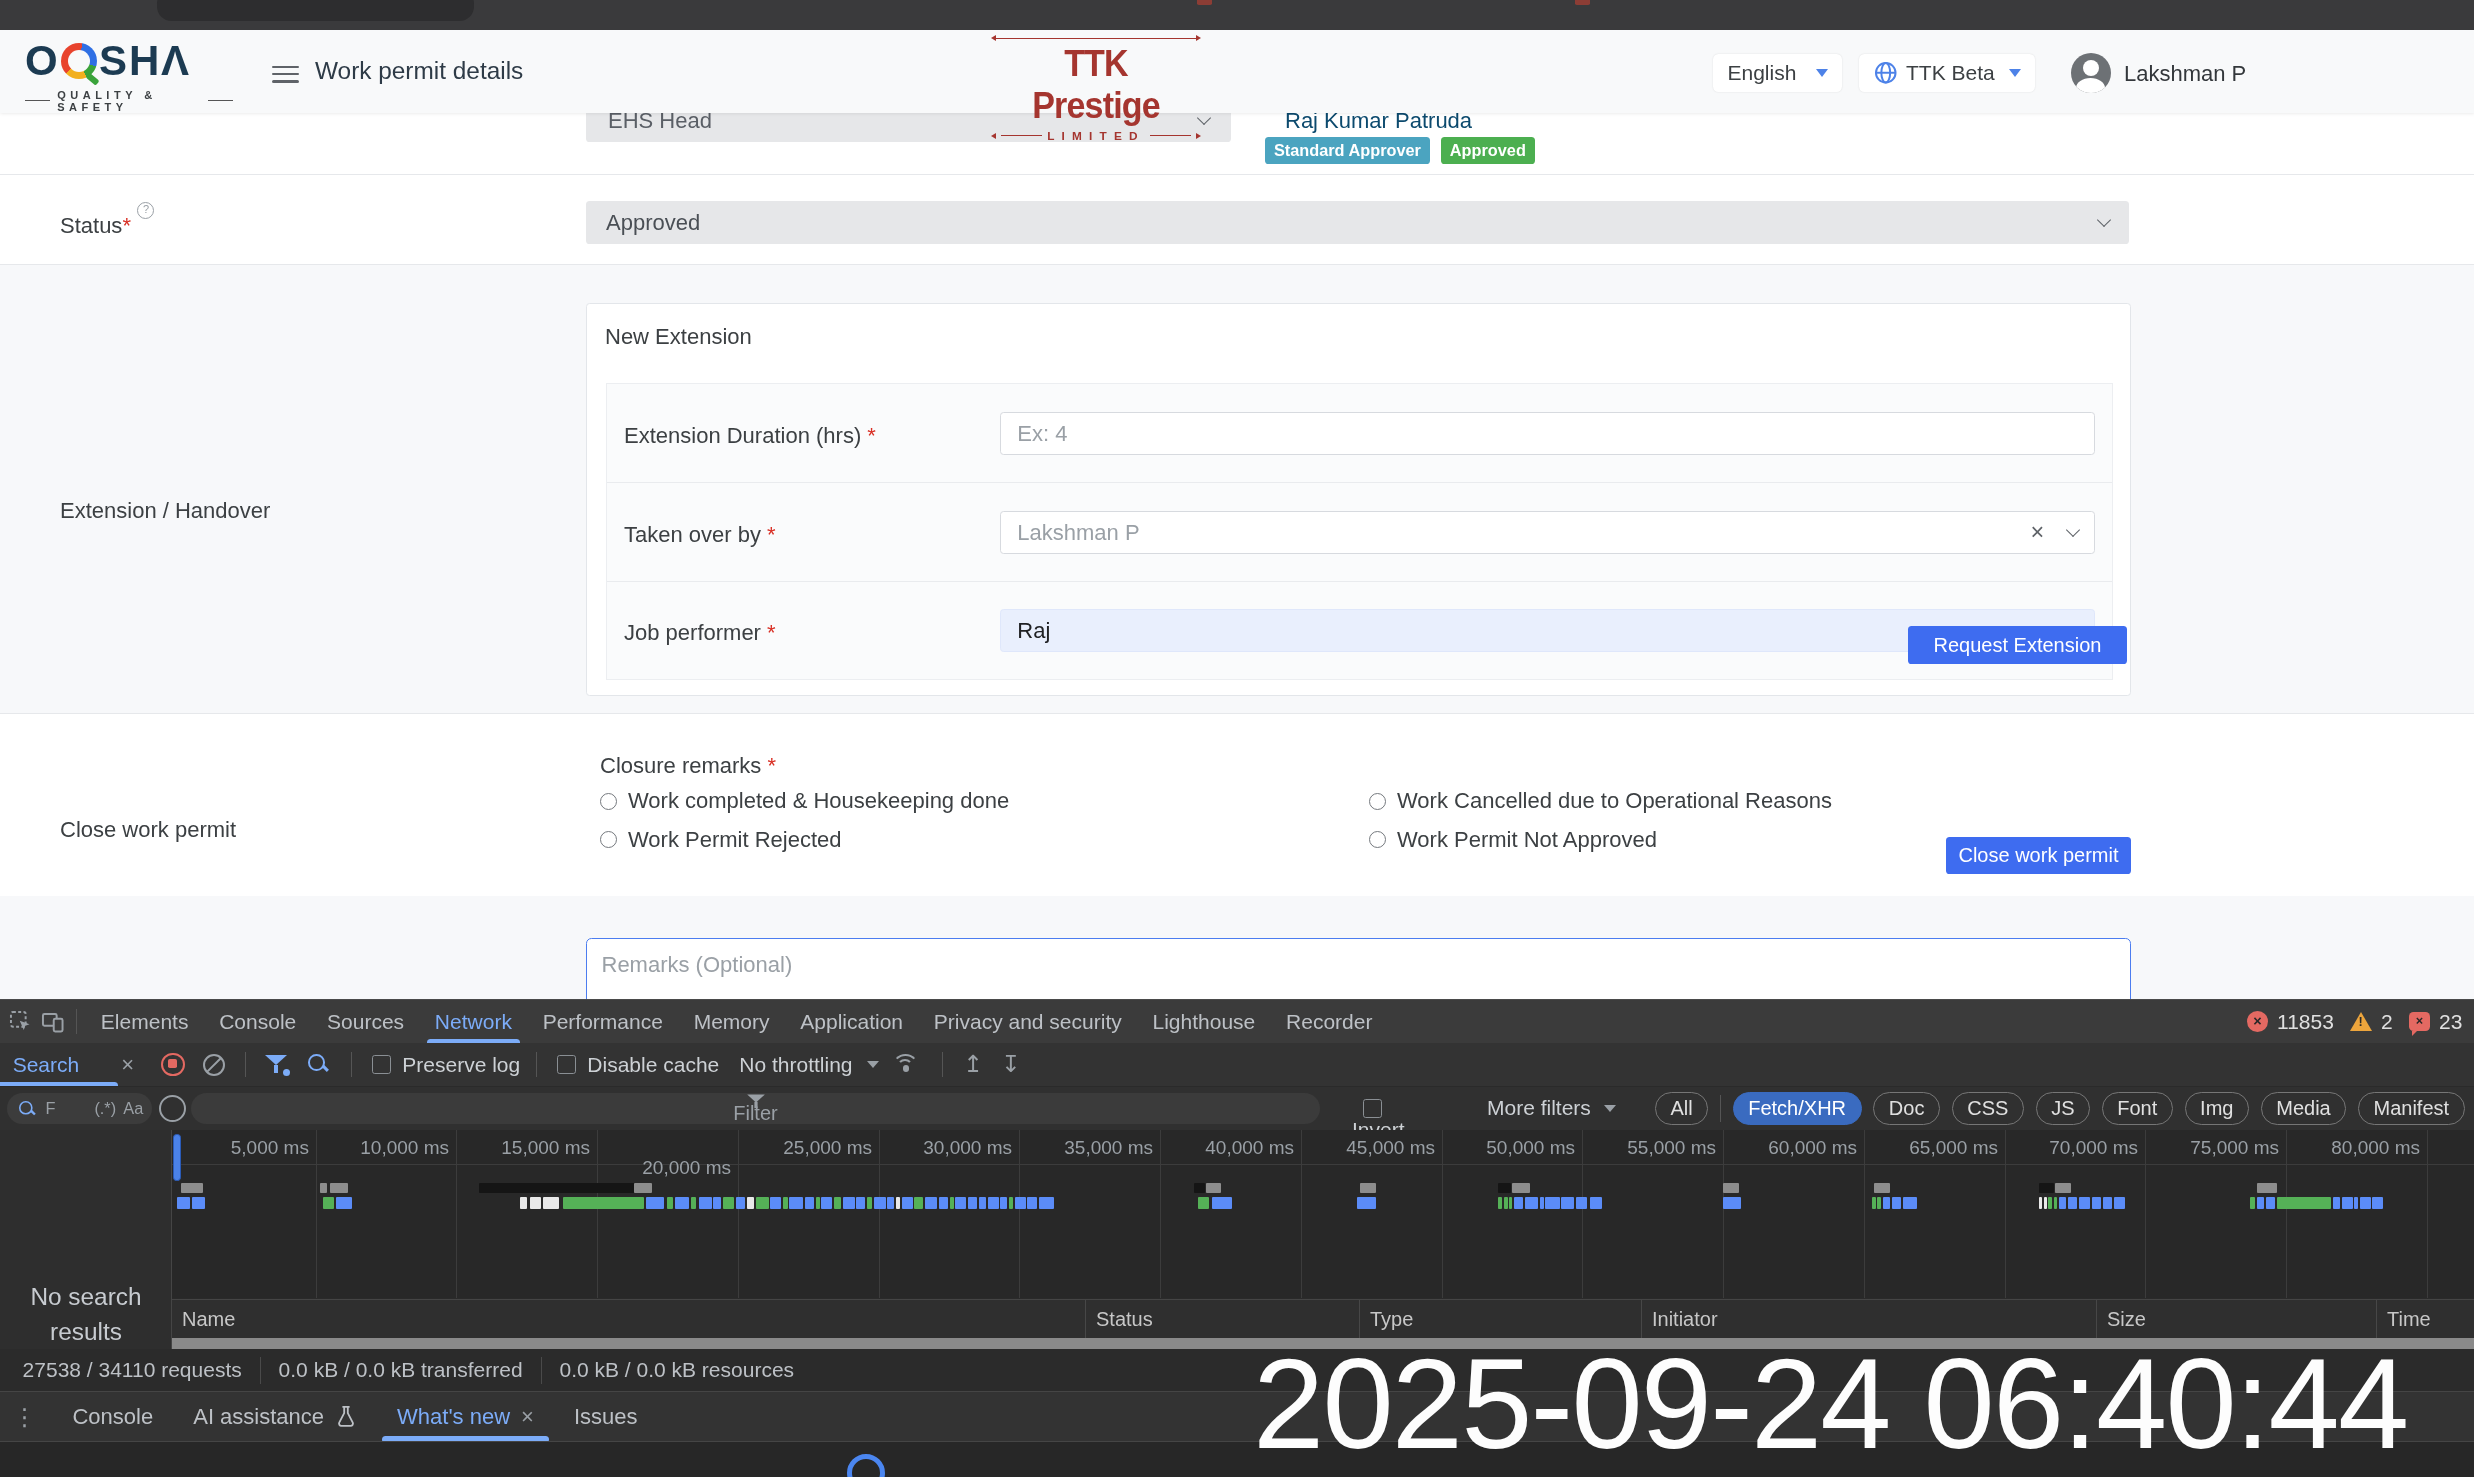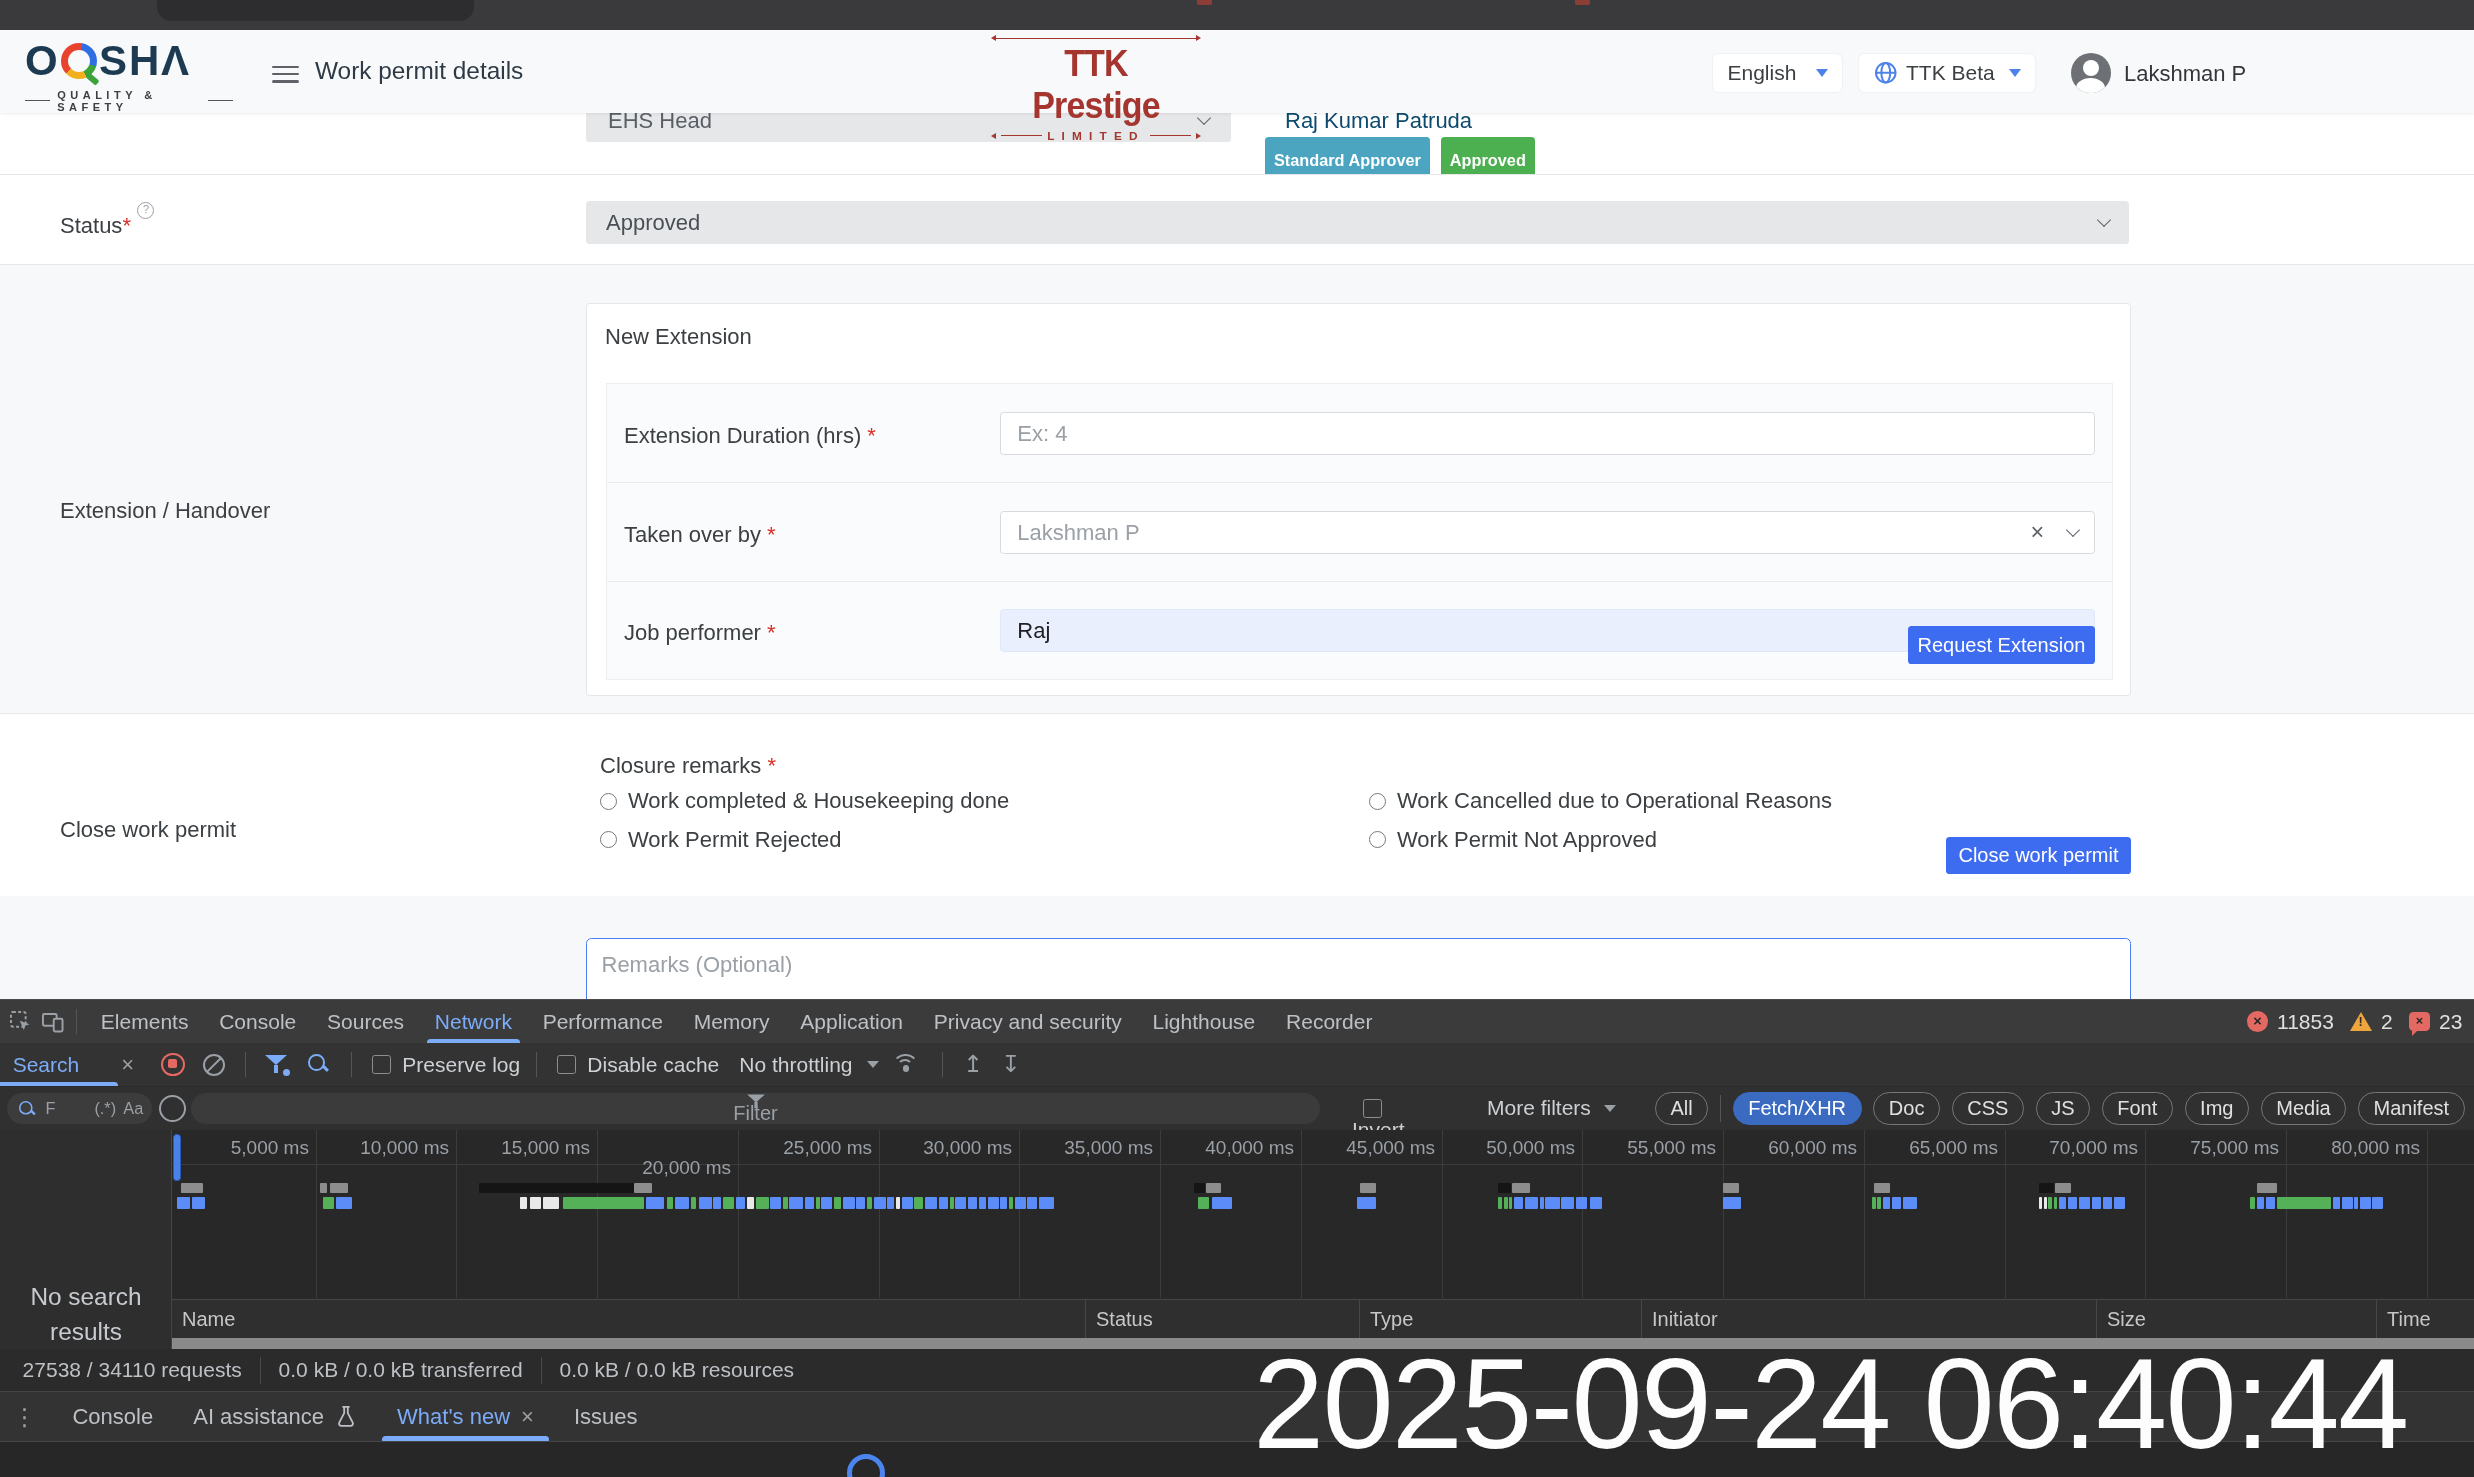--- a/index.html
+++ b/index.html
@@ -43,21 +43,21 @@
   #avatar .body { position:absolute; left:5.4px; top:25px; width:29px; height:20px; border-radius:50% 50% 0 0; background:#fff; }
   #user-name { left:2124px; top:31px; font-size:22px; color:#33373b; }
 
   
   .band { left:0; width:2475px; }
   #band-top { top:83px; height:61px; background:#fff; overflow:hidden; }
   .cut-select { top:-13.6px; height:43px; background:#e6e7e9; border-radius:3.6px; color:#5a5f66; font-size:22px; display:flex; align-items:center; padding:0 22px; }
   #cut-right { background:#fff; color:#0c4a6e; }
   .chev { width:10px; height:10px; border-right:1.8px solid #5f6368; border-bottom:1.8px solid #5f6368; transform:rotate(45deg); }
   #badges-row { left:1265px; top:24.4px; display:flex; gap:11px; }
-  .badge { color:#fff; font-size:16.3px; font-weight:bold; border-radius:3.6px; padding:14px 9px; }
+  .badge { color:#fff; font-size:16.3px; font-weight:bold; border-radius:3.6px; padding:4px 9px; }
 
   #band-status { top:144px; height:90px; background:#fff; border-top:0.9px solid #e6e8eb; }
   .sec-label { font-size:22px; color:#3c4043; }
   .req { color:#d93025; }
   #status-label-wrap { left:60px; top:38px; }
   #status-q { position:absolute; right:-23.5px; top:-11px; width:17px; height:17px; border:1.8px solid #9aa0a6; border-radius:50%; color:#9aa0a6; font-size:11px; text-align:center; line-height:13.6px; }
   #status-select { left:586px; top:26px; width:1543px; height:43px; background:#e6e7e9; border-radius:3.6px; display:flex; align-items:center; justify-content:space-between; padding:0 20px; color:#4a4f55; font-size:22px; }
 
   #band-ext { top:234px; height:450px; background:#f7f8fa; border-top:0.9px solid #e6e8eb; }
   #ext-label { left:60px; top:233px; }
@@ -67,21 +67,21 @@
   .ext-row { left:0; width:1505px; height:99px; border-bottom:0.9px solid #e9ebee; }
   .ext-row:last-of-type { border-bottom:none; }
   .ext-lbl { left:17px; top:39px; font-size:22px; color:#3c4043; }
   .ext-ctl { left:393px; top:28px; width:1095px; height:43px; border-radius:3.6px; font-size:22px; display:flex; align-items:center; padding:0 16.3px; }
   .ctl-white { background:#fff; border:0.9px solid #d7dadf; }
   .ph { color:#9aa0a6; }
   #takenover-icons { margin-left:auto; display:flex; align-items:center; gap:23.5px; color:#5f6368; }
   #takenover-icons .x { font-size:23.5px; cursor:pointer; }
   #ctl-job { background:#e9effd; border:0.9px solid #dfe7fb; color:#202124; }
   .btn-blue { background:#3e6cf0; color:#fff; border:none; border-radius:3.6px; font-size:20px; font-family:"Liberation Sans",sans-serif; cursor:pointer; }
-  #btn-request { left:1321px; top:322px; width:187px; height:38px; }
+  #btn-request { left:1321px; top:322px; width:219px; height:38px; }
 
   #band-close { top:683px; height:183px; background:#fff; border-top:0.9px solid #e6e8eb; }
   #close-label { left:60px; top:103px; }
   #closure-group-label { left:600px; top:39px; }
   #closure-grid { left:600px; top:74px; display:grid; grid-template-columns:769px auto; row-gap:12.7px; }
   .radio-opt { display:flex; align-items:center; gap:11px; font-size:22px; color:#3c4043; cursor:pointer; }
   .radio { width:17px; height:17px; border:1.8px solid #75797e; border-radius:50%; flex:0 0 17px; }
   #btn-close-wp { left:1946px; top:123px; width:185px; height:37px; }
 
   #band-remarks { top:866px; height:103px; background:#f7f8fa; }

